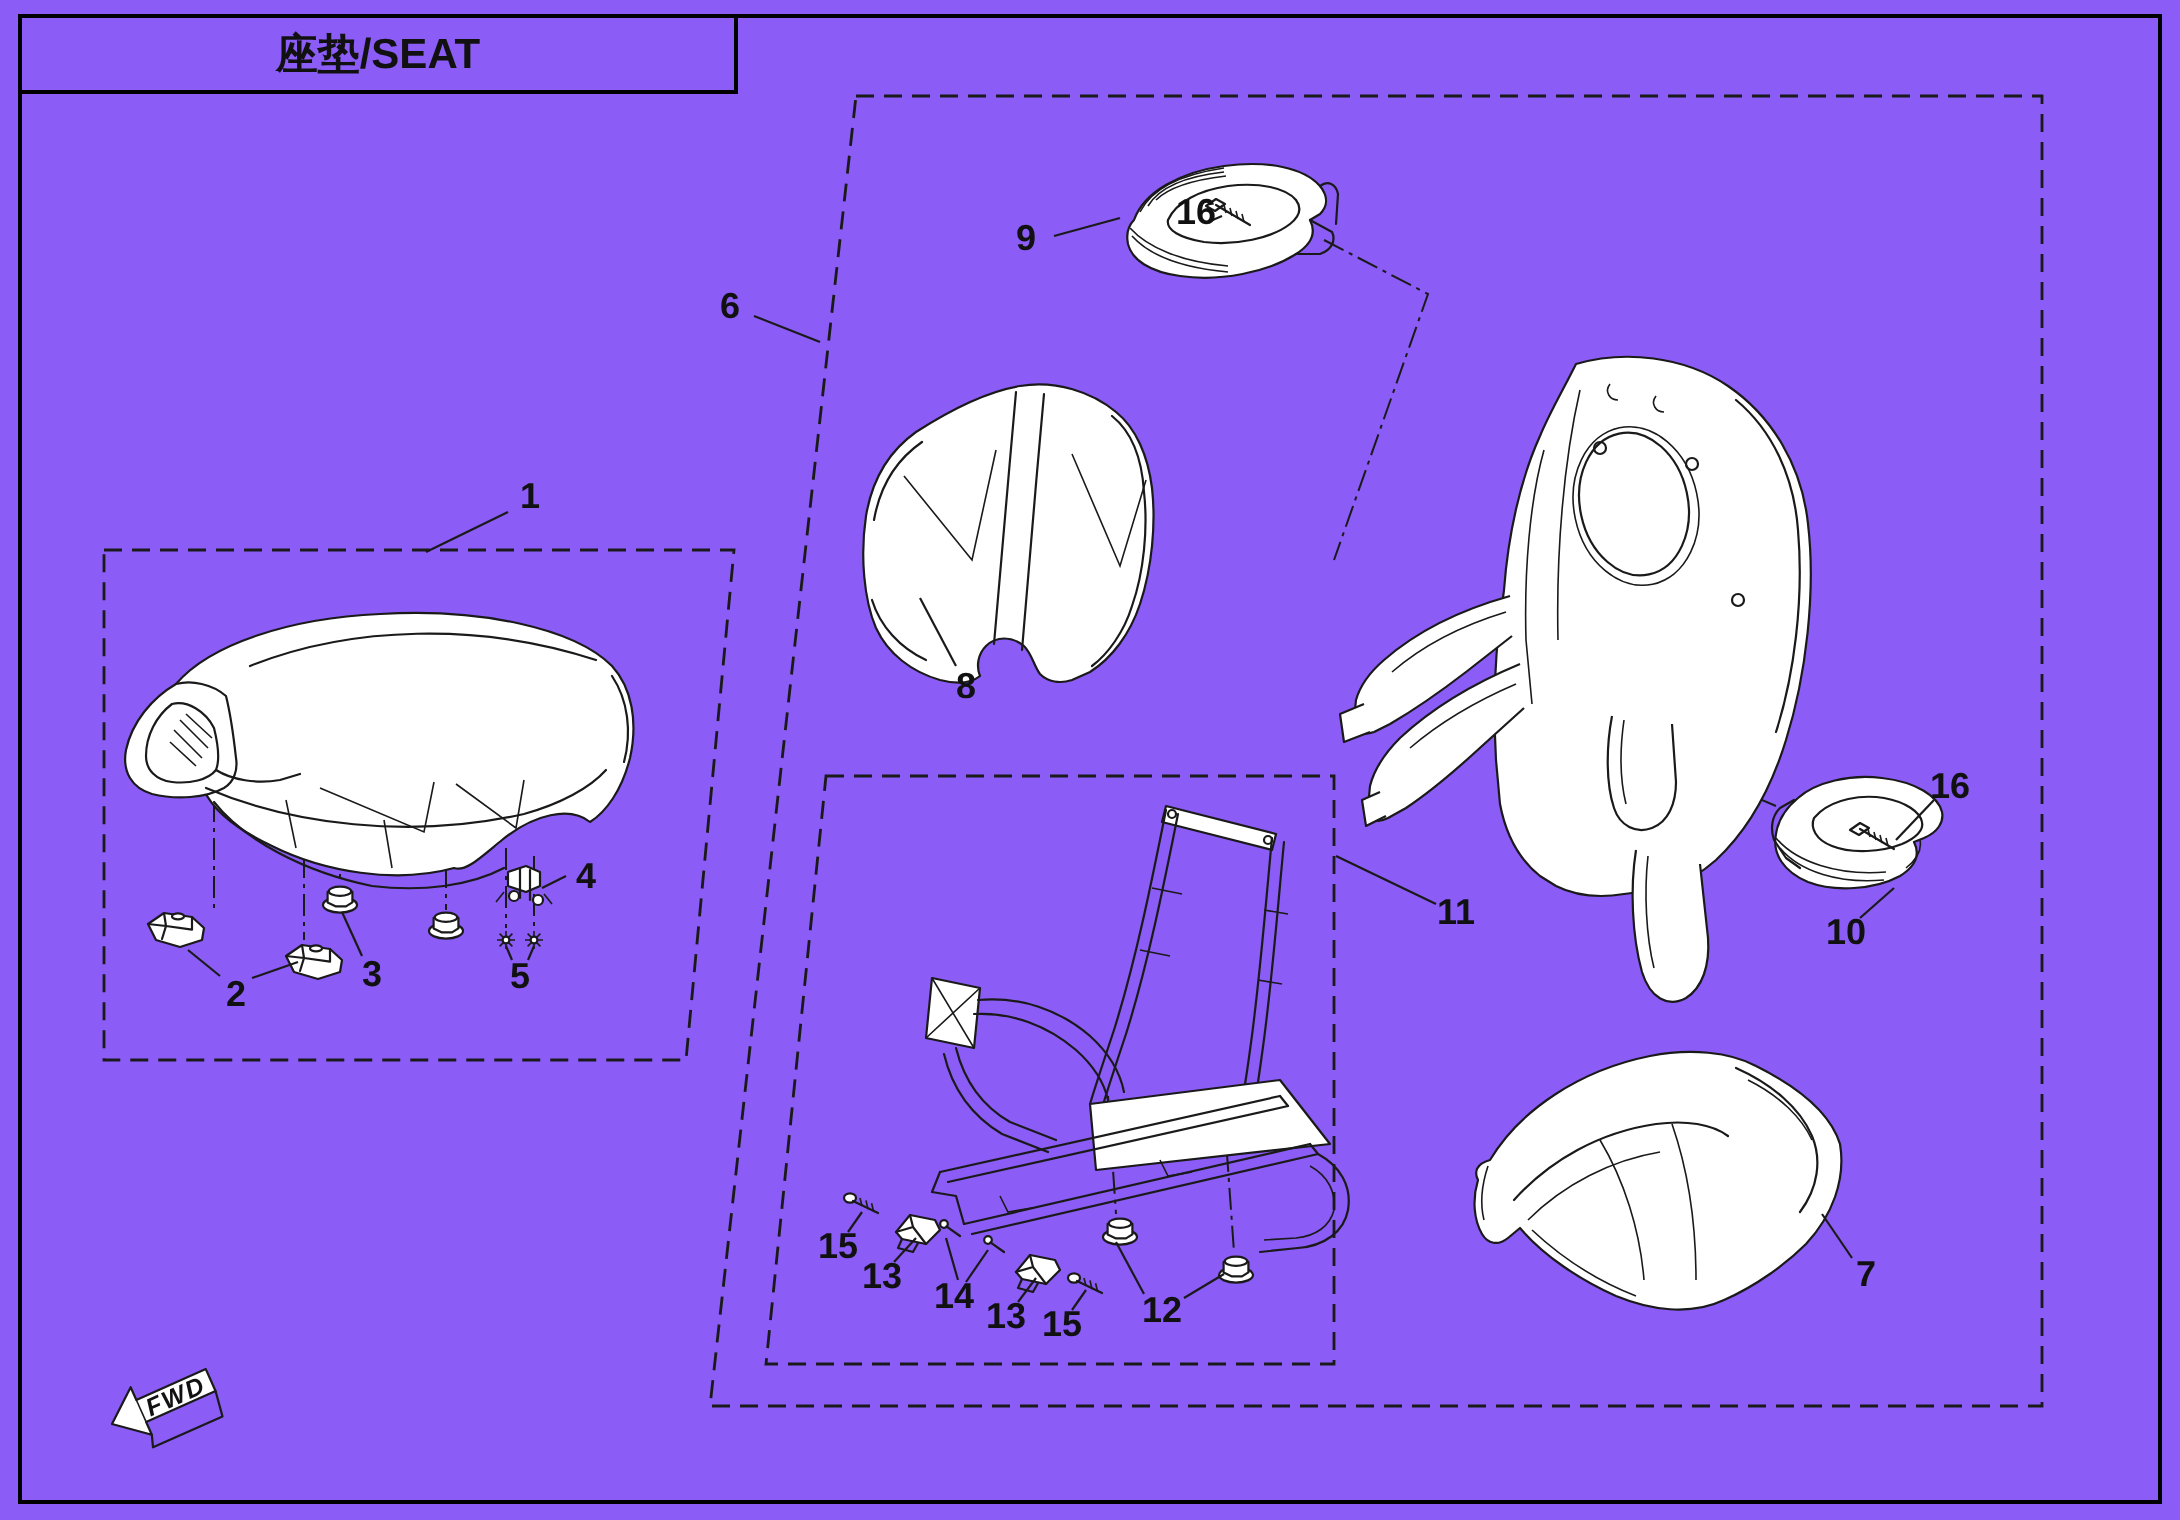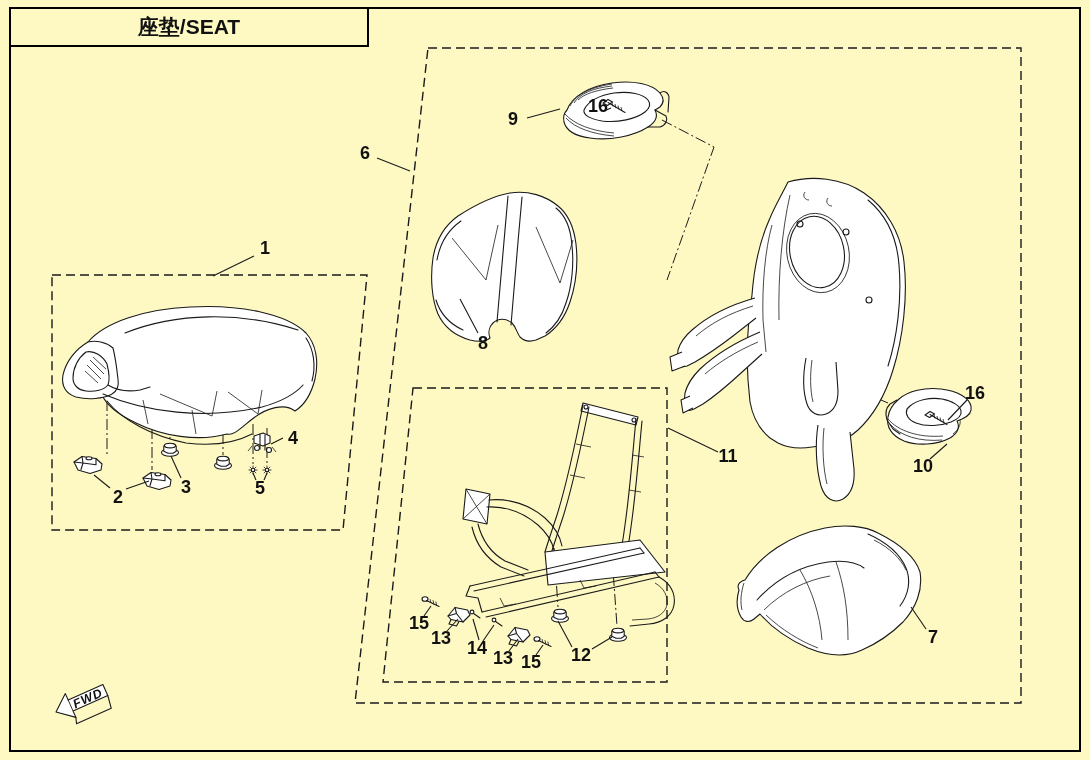--- a/index.html
+++ b/index.html
@@ -1,16 +1,16 @@
 <!DOCTYPE html>
 <html><head>
 <meta charset="utf-8">
 <style>
   html,body{margin:0;padding:0;background:#fff;}
-  .page{position:relative;width:1090px;height:760px;background:#fef9c3;overflow:hidden;}
+  .page{position:relative;width:1090px;height:760px;background:#8b5cf6;overflow:hidden;}
   svg{display:block;}
   svg text{font-family:"Liberation Sans","DejaVu Sans",sans-serif;fill:#111;}
   .callout{font-size:18px;font-weight:bold;}
   .title-text{font-size:21px;font-weight:bold;}
   .fwd-text{font-size:12.5px;font-weight:bold;font-style:italic;letter-spacing:1px;}
   .ln{stroke:#1a1a1a;fill:none;stroke-width:1.1;stroke-linecap:round;stroke-linejoin:round;}
   .lnw{stroke:#1a1a1a;fill:#fff;stroke-width:1.1;stroke-linejoin:round;}
   .thin{stroke:#1a1a1a;fill:none;stroke-width:0.8;}
   .dashbox{stroke:#1a1a1a;fill:none;stroke-width:1.4;stroke-dasharray:9 5;}
   .dashdot{stroke:#1a1a1a;fill:none;stroke-width:1;stroke-dasharray:11 3 2 3;}

